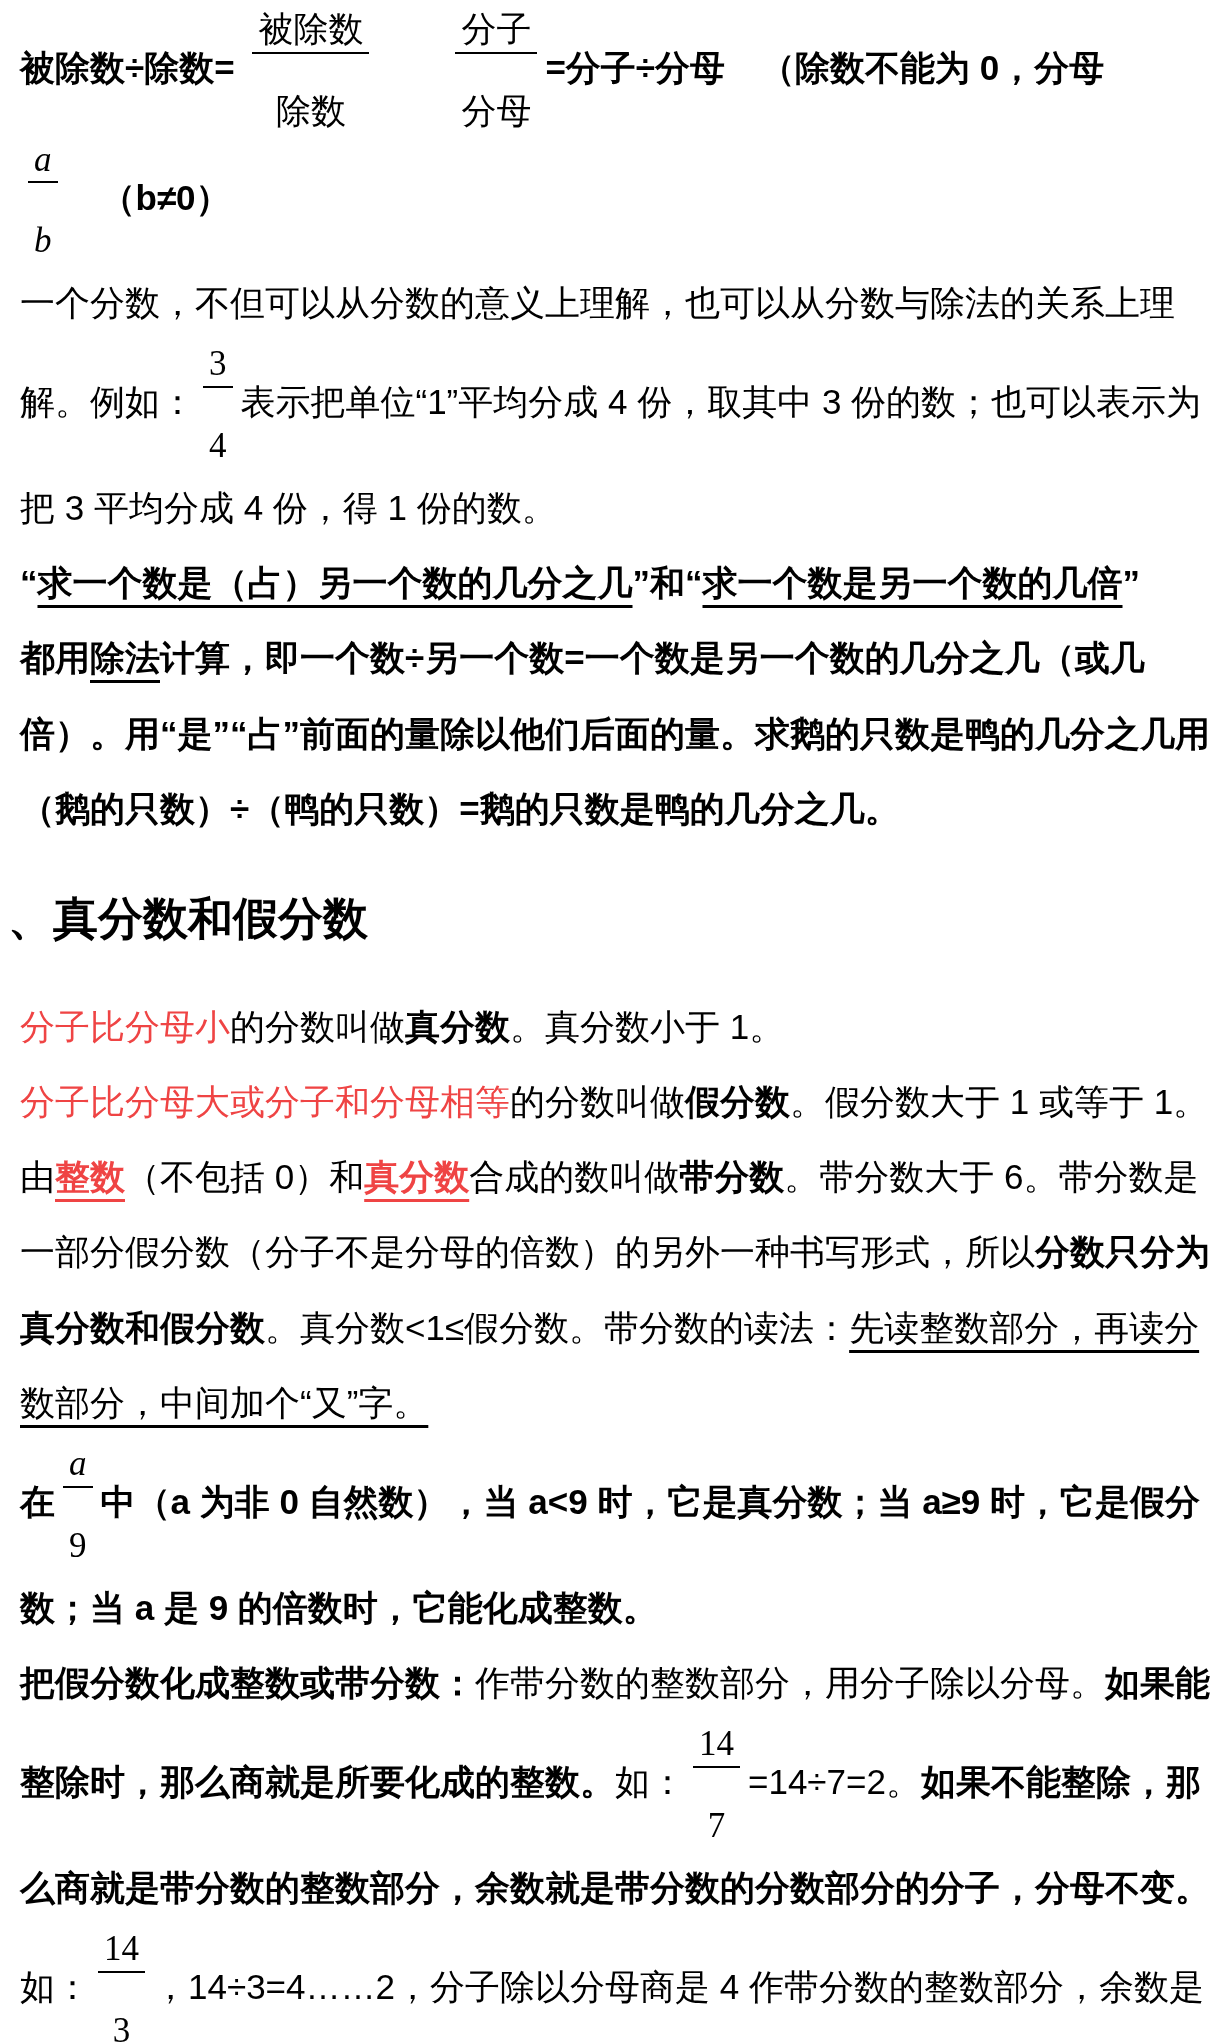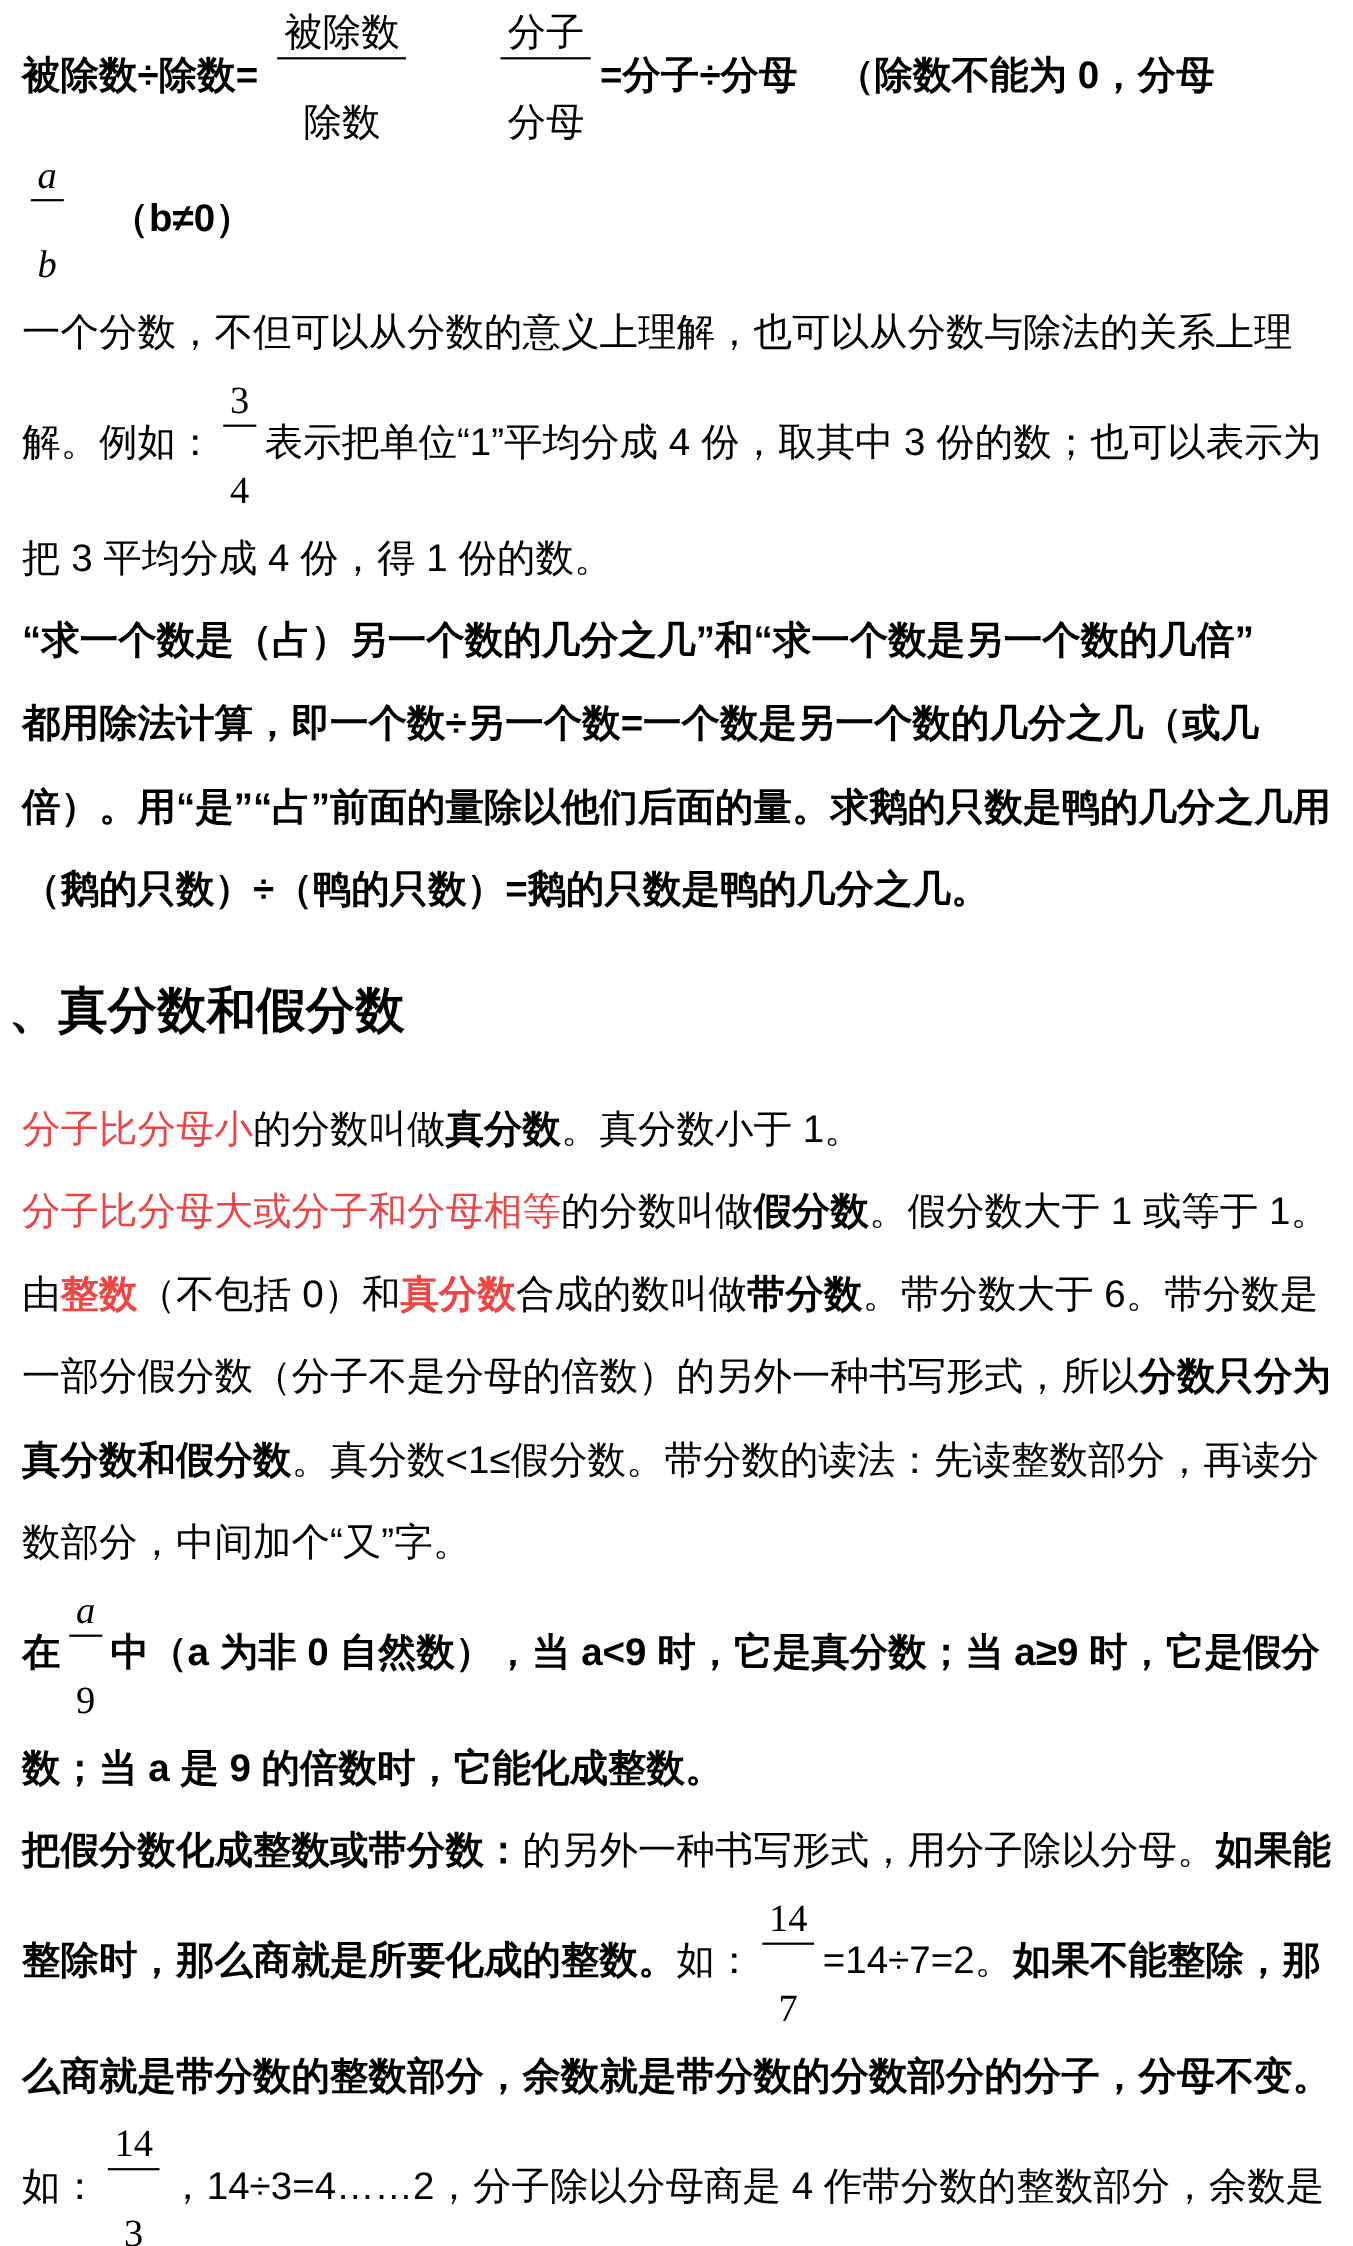--- a/index.html
+++ b/index.html
@@ -6,21 +6,21 @@
   body{
     width:1230px; min-height:2042px; box-sizing:border-box;
     background:#ffffff; color:#000;
     font-family:"Liberation Sans","DejaVu Sans",sans-serif;
     font-size:35px; line-height:2.15;
     padding:6px 20px 40px 20px; position:relative;
   }
   p{margin:0; text-align:left;}
   .b{font-weight:700;}
   .red{color:#ef4444;}
-  .u{text-decoration-thickness:2.5px; text-underline-offset:10px;}
+  .u{text-decoration:underline; text-decoration-thickness:2.5px; text-underline-offset:10px;}
   .frac{
     display:inline-flex; flex-direction:column; align-items:center;
     vertical-align:middle; text-align:center;
     font-family:"Liberation Serif","DejaVu Serif",serif;
     font-weight:400; line-height:1.25; margin:2px 8px;gap:36px;
   }
   .frac .num{border-bottom:2.5px solid #000; padding:0 6px;}
   .frac .den{padding:0 6px;text-align:center;}
   .i{font-style:italic;}
   h2{font-size:45px; font-weight:700; margin:44px 0 40px -12px; line-height:1.3;}
@@ -49,21 +49,21 @@
     </div>
   <h2>、真分数和假分数</h2>
   <div>
       <p><span class="red">分子比分母小</span><span>的分数叫做</span><span class="b">真分数</span><span>。真分数小于 1。</span></p>
       <p><span class="red">分子比分母大或分子和分母相等</span><span>的分数叫做</span><span class="b">假分数</span><span>。假分数大于 1 或等于 1。</span></p>
       <p><span>由</span><span class="b red u">整数</span><span>（不包括 0）和</span><span class="b red u">真分数</span><span>合成的数叫做</span><span class="b">带分数</span><span>。带分数大于 6。带分数是一部分假分数（分子不是分母的倍数）的另外一种书写形式，所以</span><span class="b">分数只分为真分数和假分数</span><span>。真分数&lt;1≤假分数。带分数的读法：</span><span class="u">先读整数部分，再读分数部分，中间加个“又”字。</span></p>
       <p><span class="b">在</span><span class="frac">
           <span class="num i">a</span>
           <span class="den">9</span>
         </span><span class="b">中（a 为非 0 自然数），当 a&lt;9 时，它是真分数；当 a≥9 时，它是假分数；当 a 是 9 的倍数时，它能化成整数。</span></p>
-      <p><span class="b">把假分数化成整数或带分数：</span><span>的另外一种书写形式，用分子除以分母。</span><span class="b">如果能整除时，那么商就是所要化成的整数。</span><span>如：</span><span class="frac">
+      <p><span class="b">把假分数化成整数或带分数：</span><span>作带分数的整数部分，用分子除以分母。</span><span class="b">如果能整除时，那么商就是所要化成的整数。</span><span>如：</span><span class="frac">
           <span class="num">14</span>
           <span class="den">7</span>
         </span><span>=14÷7=2。</span><span class="b">如果不能整除，那么商就是带分数的整数部分，余数就是带分数的分数部分的分子，分母不变。</span><span>　如：</span><span class="frac">
           <span class="num">14</span>
           <span class="den">3</span>
         </span><span>，14÷3=4……2，分子除以分母商是 4 作带分数的整数部分，余数是 2 作分数部分的分子，分母是原来的分母 3，所以</span><span class="frac">
           <span class="num">14</span>
           <span class="den">3</span>
         </span><span>=14÷3= 4</span><span class="frac">
           <span class="num">2</span>

